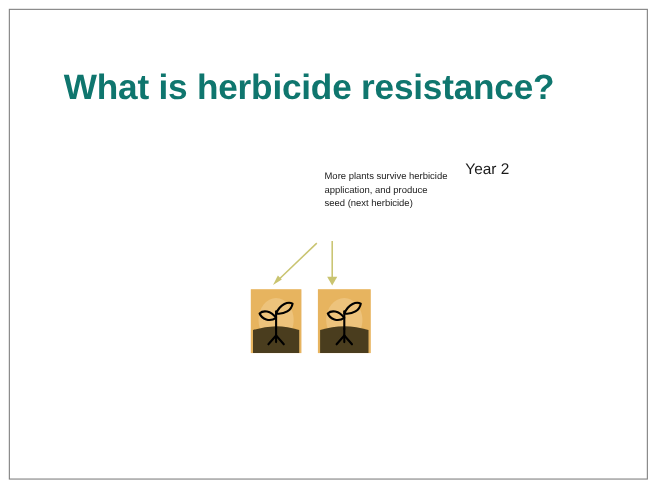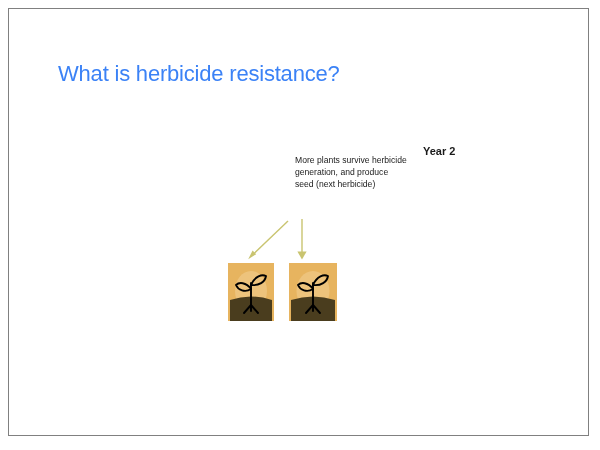--- a/index.html
+++ b/index.html
@@ -33,34 +33,34 @@
     border: 1.5px solid #808080;
     box-sizing: border-box;
     background: transparent;
     pointer-events: none;
   }
 
   #slide-title {
     position: absolute;
     left: 58px;
     top: 62px;
-    font-size: 22px;
-    font-weight: 400;
-    color: #3b82f6;
+    font-size: 32px;
+    font-weight: 700;
+    color: #0f766e;
     letter-spacing: -0.2px;
     white-space: nowrap;
     line-height: 1.1;
   }
 
   #year-label {
     position: absolute;
     left: 423px;
     top: 145px;
-    font-size: 11px;
-    font-weight: bold;
+    font-size: 14px;
+    font-weight: normal;
     color: #1a1a1a;
     white-space: nowrap;
   }
 
   #caption-block {
     position: absolute;
     left: 295px;
     top: 154px;
     width: 125px;
     font-size: 8.6px;
@@ -96,21 +96,21 @@
 <div id="slide">
 
   <div id="slide-frame"></div>
 
   <div id="slide-title">What is herbicide resistance?</div>
 
   <div id="year-label">Year 2</div>
 
   <div id="caption-block">
     <span class="cap-line">More plants survive herbicide</span>
-    <span class="cap-line">generation, and produce</span>
+    <span class="cap-line">application, and produce</span>
     <span class="cap-line">seed (next herbicide)</span>
   </div>
 
   <svg id="arrows-layer" viewBox="0 0 600 450">
     <g>
       <line x1="288" y1="221" x2="252.5" y2="255" stroke="#c9c470" stroke-width="1.4" stroke-linecap="butt"></line>
       <polygon points="248.2,259.2 256.2,254.2 252.6,250.4" fill="#c9c470"></polygon>
     </g>
     <g>
       <line x1="302" y1="219" x2="302" y2="253" stroke="#c9c470" stroke-width="1.4" stroke-linecap="butt"></line>

